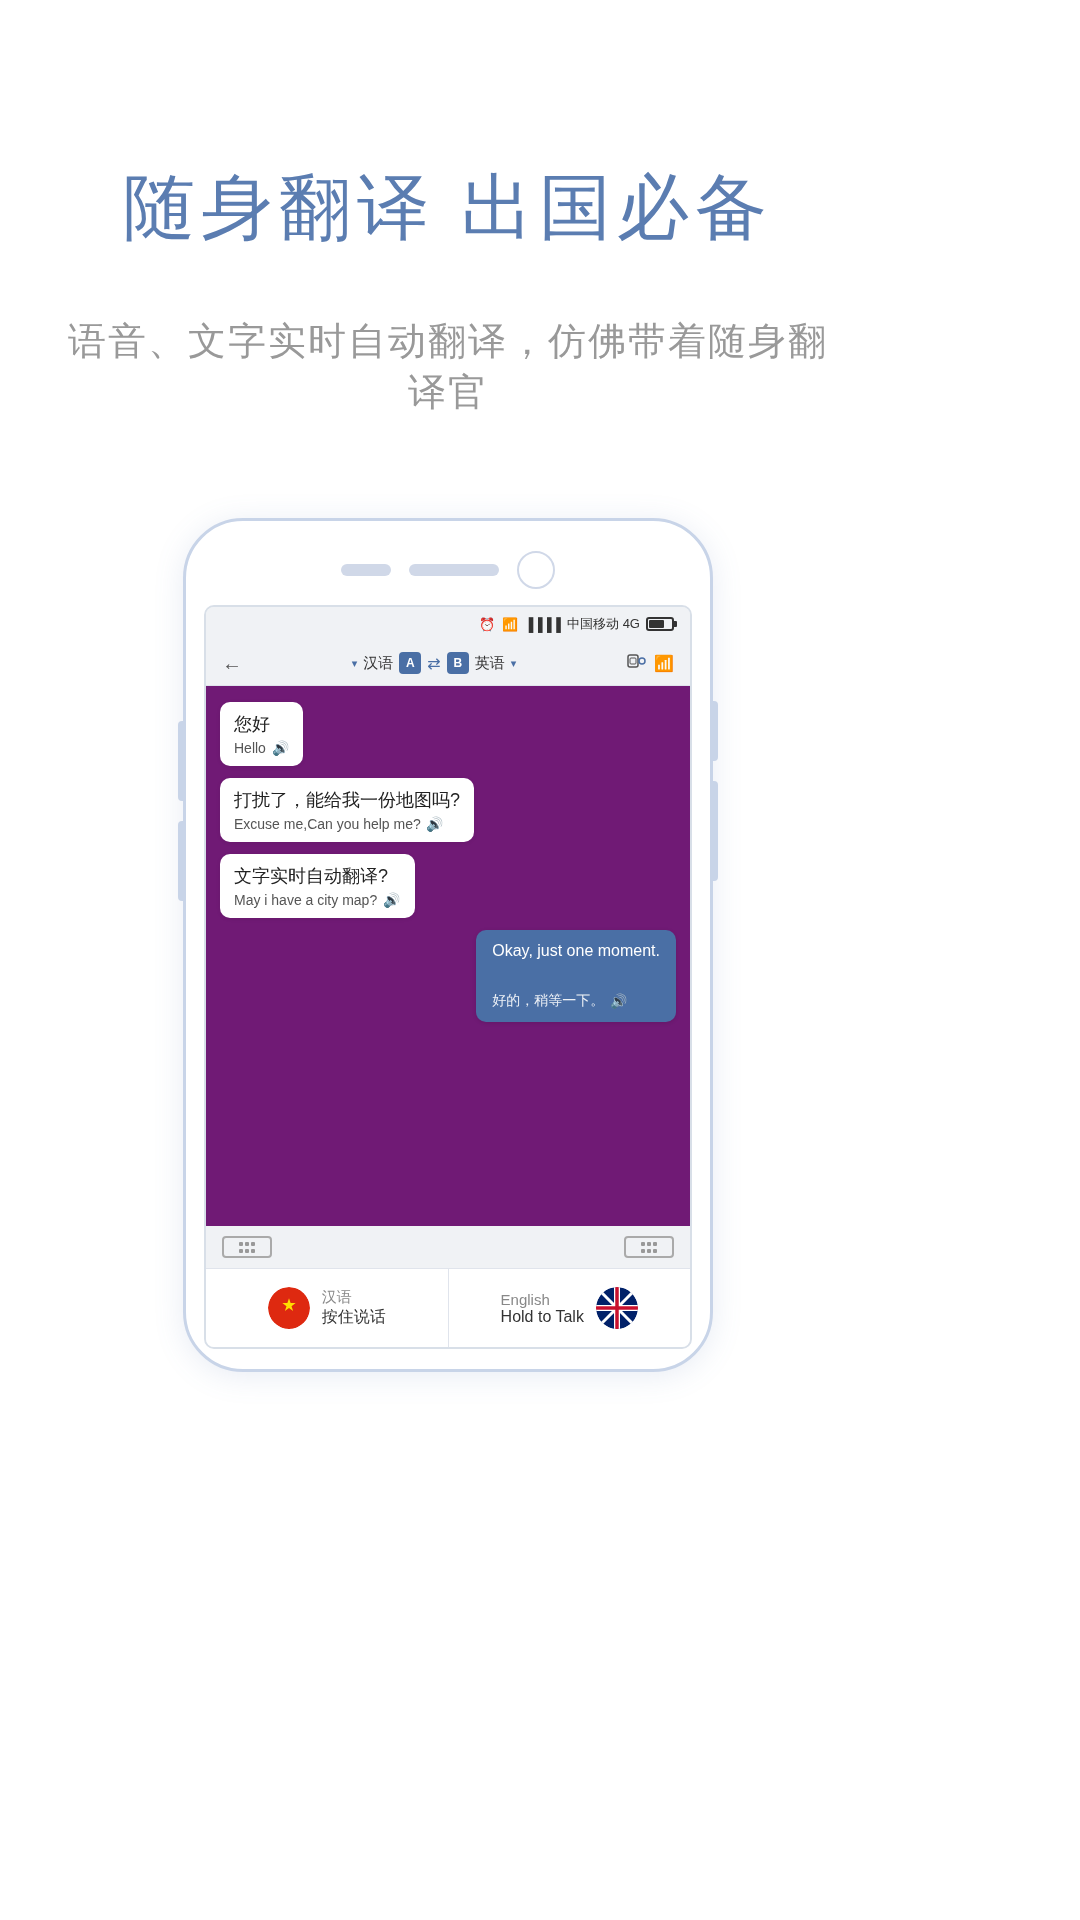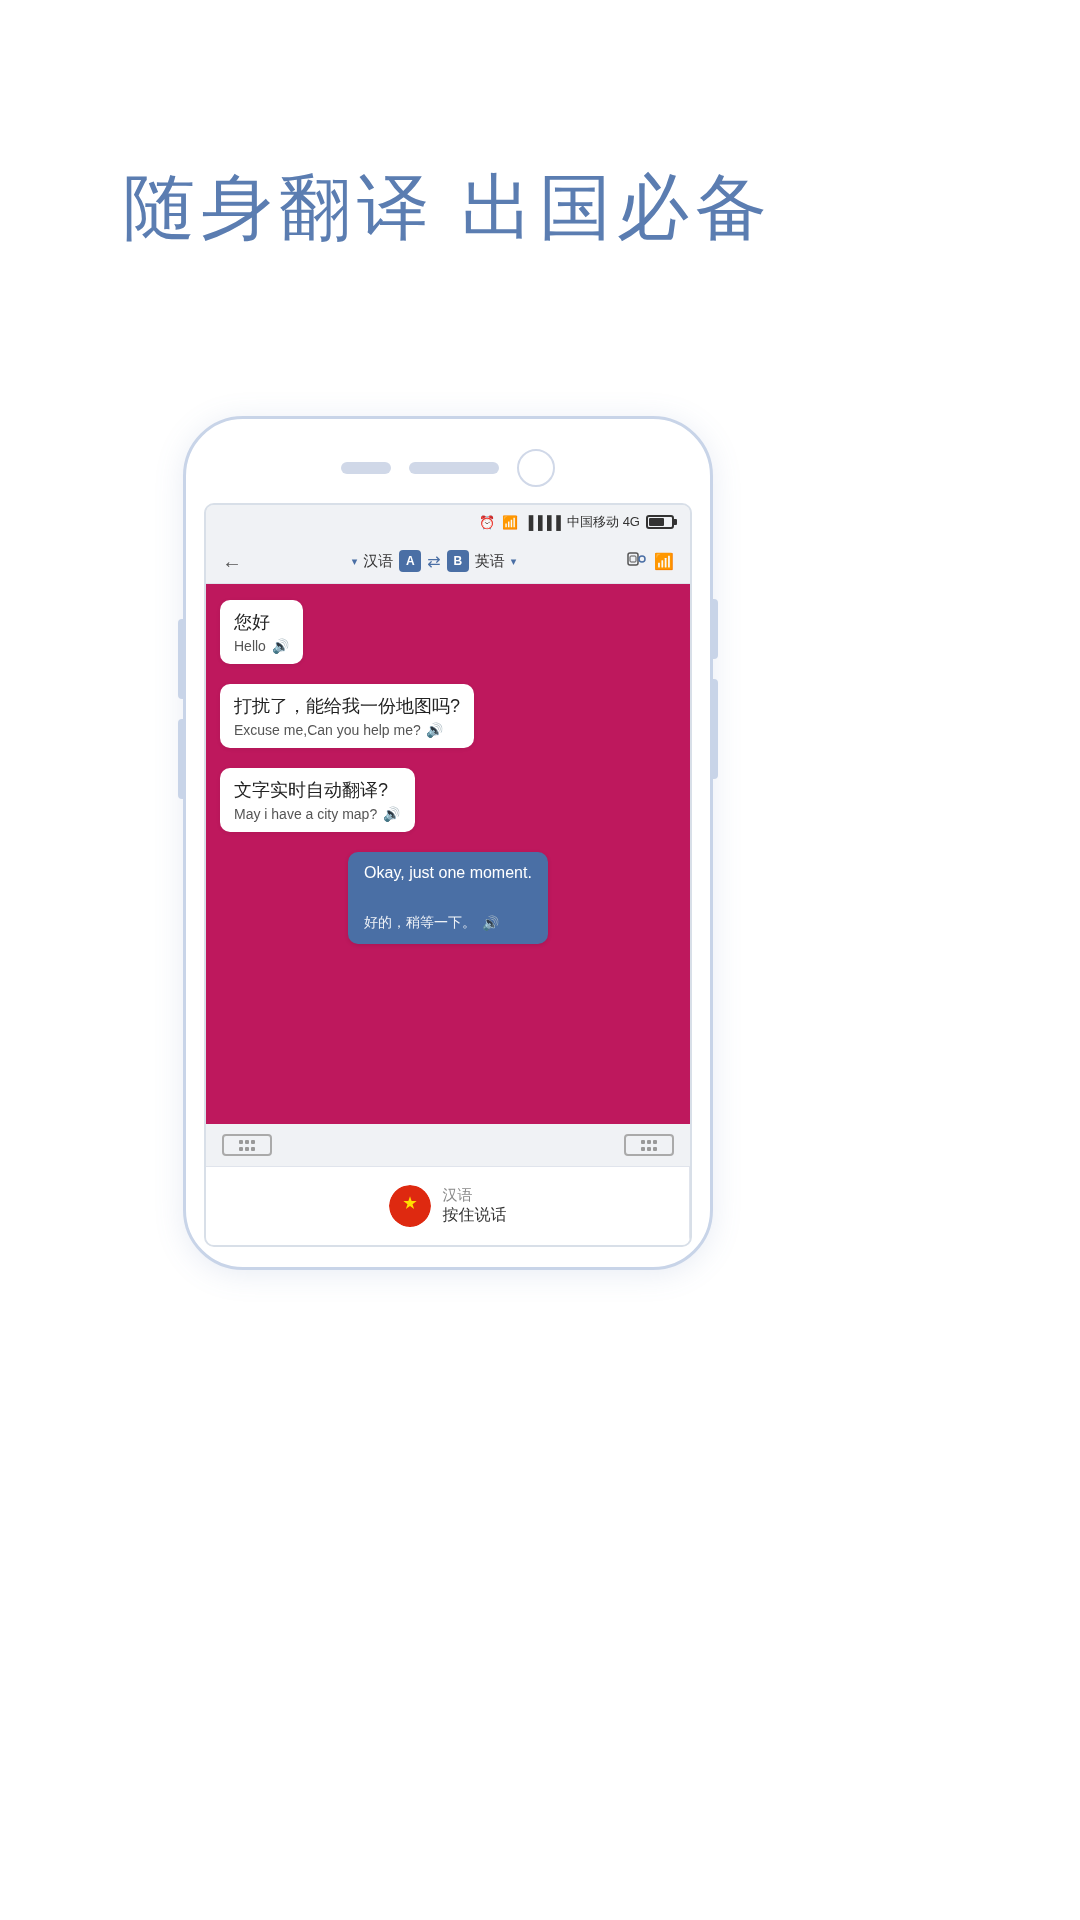--- a/index.html
+++ b/index.html
@@ -219,25 +219,25 @@
       color: #555;
     }
 
     .nav-bluetooth-icon {
       font-size: 14px;
       color: #4a6fa5;
     }
 
     
     .chat-area {
-      background: #be185d;
+      background: #701a75;
       padding: 16px 14px;
       display: flex;
       flex-direction: column;
-      gap: 20px;
+      gap: 12px;
       min-height: 540px;
     }
 
     
     .msg-left {
       display: flex;
       justify-content: flex-start;
     }
 
     .msg-bubble-white {
@@ -264,21 +264,21 @@
     }
 
     .speaker-small {
       color: #4a6fa5;
       font-size: 14px;
     }
 
     
     .msg-right {
       display: flex;
-      justify-content: center;
+      justify-content: flex-end;
     }
 
     .msg-bubble-blue {
       background: #4a6fa5;
       border-radius: 10px;
       padding: 12px 16px;
       max-width: 85%;
       box-shadow: 0 1px 4px rgba(0,0,0,0.12);
     }
 
@@ -438,20 +438,21 @@
       overflow: hidden;
     }
   </style>
 </head>
 <body>
 
 <div class="page-wrapper">
 
   <div class="hero">
     <h1 class="hero-title">随身翻译 出国必备</h1>
+    <p class="hero-subtitle">语音、文字实时自动翻译，仿佛带着随身翻译官</p>
   </div>
 
   <div class="phone-section">
     <div class="phone-outer">
 
       <div class="phone-side-btn-right"></div>
       <div class="phone-side-btn-right2"></div>
       <div class="phone-side-btn-left"></div>
       <div class="phone-side-btn-left2"></div>
 
@@ -584,19 +585,39 @@
                 <circle cx="21" cy="21" r="21" fill="#de2910"></circle>
                 <polygon points="21,8 23.3,15 30.5,15 24.6,19.4 26.9,26.4 21,22 15.1,26.4 17.4,19.4 11.5,15 18.7,15" fill="#ffde00" transform="scale(0.7) translate(9,8)"></polygon>
               </svg>
             </div>
             <div class="talk-btn-text">
               <span class="talk-lang-name">汉语</span>
               <span class="talk-action">按住说话</span>
             </div>
           </div>
 
+          <div class="talk-btn talk-btn-right">
+            <div class="talk-btn-text">
+              <span class="talk-lang-name">English</span>
+              <span class="talk-action">Hold to Talk</span>
+            </div>
+            <div class="uk-flag-svg">
+              <svg width="42" height="42" viewBox="0 0 42 42">
+                <circle cx="21" cy="21" r="21" fill="#012169"></circle>
+                <line x1="0" y1="21" x2="42" y2="21" stroke="white" stroke-width="6"></line>
+                <line x1="21" y1="0" x2="21" y2="42" stroke="white" stroke-width="6"></line>
+                <line x1="0" y1="0" x2="42" y2="42" stroke="white" stroke-width="3"></line>
+                <line x1="42" y1="0" x2="0" y2="42" stroke="white" stroke-width="3"></line>
+                <line x1="0" y1="21" x2="42" y2="21" stroke="#C8102E" stroke-width="3.5"></line>
+                <line x1="21" y1="0" x2="21" y2="42" stroke="#C8102E" stroke-width="3.5"></line>
+                <clipPath id="circle-clip">
+                    <circle cx="21" cy="21" r="21"></circle>
+                  </clipPath>
+              </svg>
+            </div>
+          </div>
         </div>
 
       </div>
     </div>
   </div>
 
 </div>
 
 </body></html>

